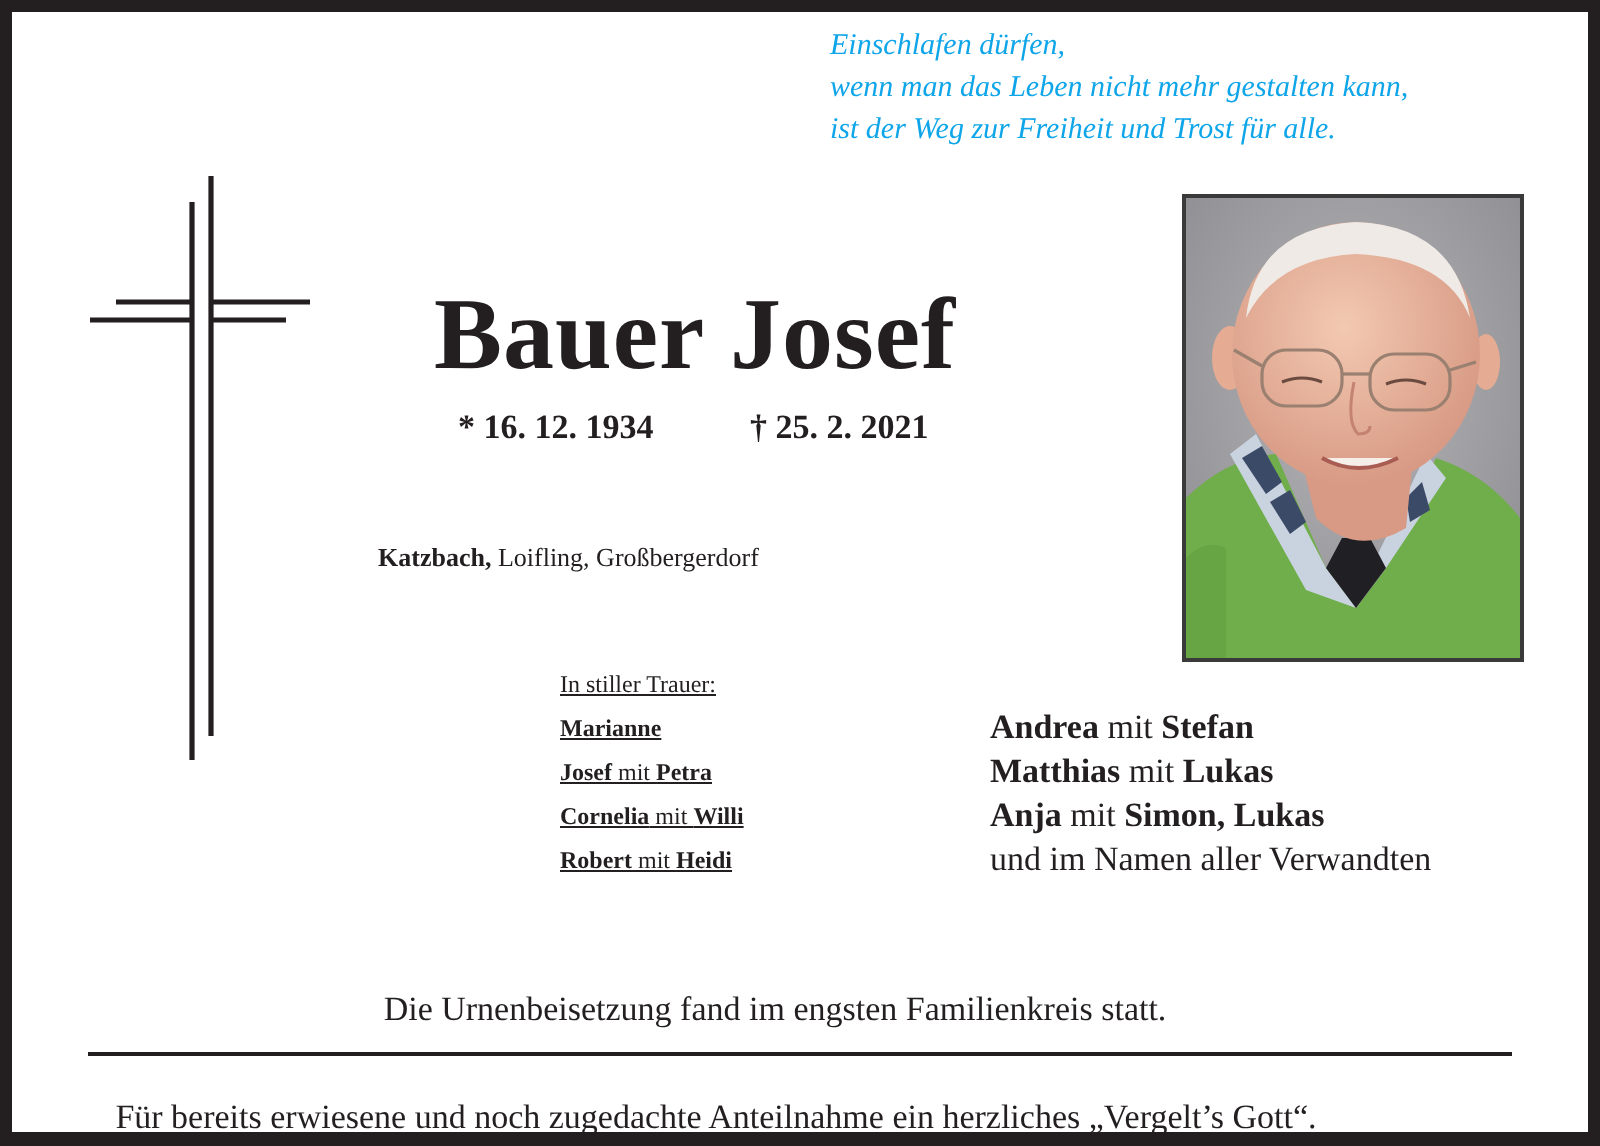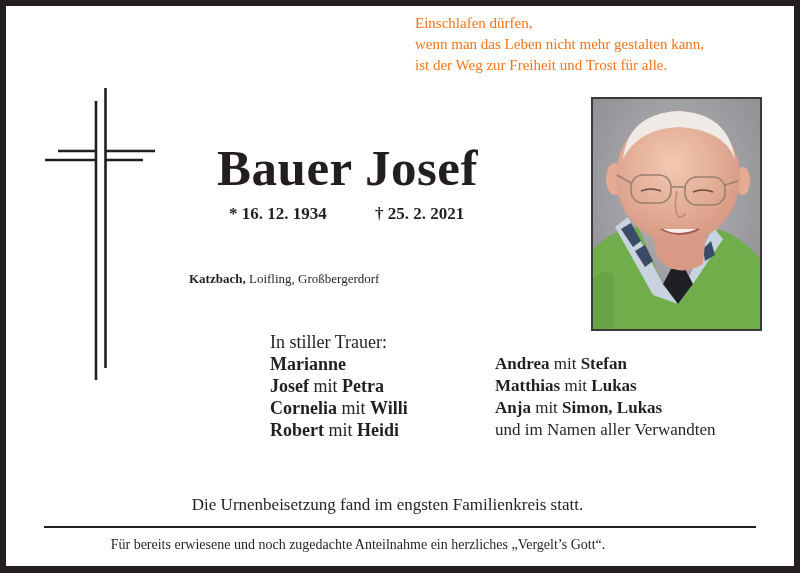--- a/index.html
+++ b/index.html
@@ -1,32 +1,32 @@
 <!DOCTYPE html>
 <html><head>
   <meta charset="utf-8">
   <style>
     html, body { margin: 0; padding: 0; }
     body { width: 800px; height: 573px; background: #231f20; position: relative; overflow: hidden; font-family: "Liberation Serif", "DejaVu Serif", serif; color: #231f20; }
     .card { position: absolute; left: 6px; top: 6px; width: 788px; height: 560px; background: #ffffff; }
-    .motto { position: absolute; left: 415px; top: 13px; font-size: 15px; line-height: 21px; color: #f97316; }
+    .motto { position: absolute; left: 415px; top: 13px; font-style: italic; font-size: 15px; line-height: 21px; color: #0ea5e9; }
     .motto div { white-space: nowrap; }
     .cross { position: absolute; left: 0; top: 0; width: 800px; height: 573px; pointer-events: none; }
     .name { position: absolute; left: 217px; top: 139px; font-size: 51px; font-weight: bold; letter-spacing: 0.5px; white-space: nowrap; line-height: 58px; }
     .dates { position: absolute; top: 204px; font-size: 17px; font-weight: bold; white-space: nowrap; }
     .birth { left: 229px; }
     .death { left: 375px; }
     .photo { position: absolute; left: 591px; top: 97px; width: 171px; height: 234px; border: 2px solid #3a3a3a; box-sizing: border-box; overflow: hidden; background: #9c9c9f; }
     .places { position: absolute; left: 189px; top: 271px; font-size: 13px; white-space: nowrap; }
     .b { font-weight: bold; }
-    .mourners-left { position: absolute; left: 270px; top: 331px; font-size: 18px; line-height: 22px; white-space: nowrap; }
+    .mourners-left { position: absolute; left: 280px; top: 331px; font-size: 12px; line-height: 22px; white-space: nowrap; text-decoration: underline; }
     .mourners-right { position: absolute; left: 495px; top: 353px; font-size: 17px; line-height: 22px; white-space: nowrap; }
     .burial { position: absolute; left: 0; width: 775px; top: 495px; text-align: center; font-size: 17px; white-space: nowrap; }
     .rule { position: absolute; left: 44px; width: 712px; top: 526px; height: 2px; background: #231f20; }
-    .thanks { position: absolute; left: 0; width: 716px; top: 537px; text-align: center; font-size: 14px; white-space: nowrap; }
+    .thanks { position: absolute; left: 0; width: 716px; top: 549px; text-align: center; font-size: 17px; white-space: nowrap; }
   </style>
 </head>
 <body>
 
 <div class="card"></div>
 
 <div class="motto">
   <div>Einschlafen dürfen,</div>
   <div>wenn man das Leben nicht mehr gestalten kann,</div>
   <div>ist der Weg zur Freiheit und Trost für alle.</div>

